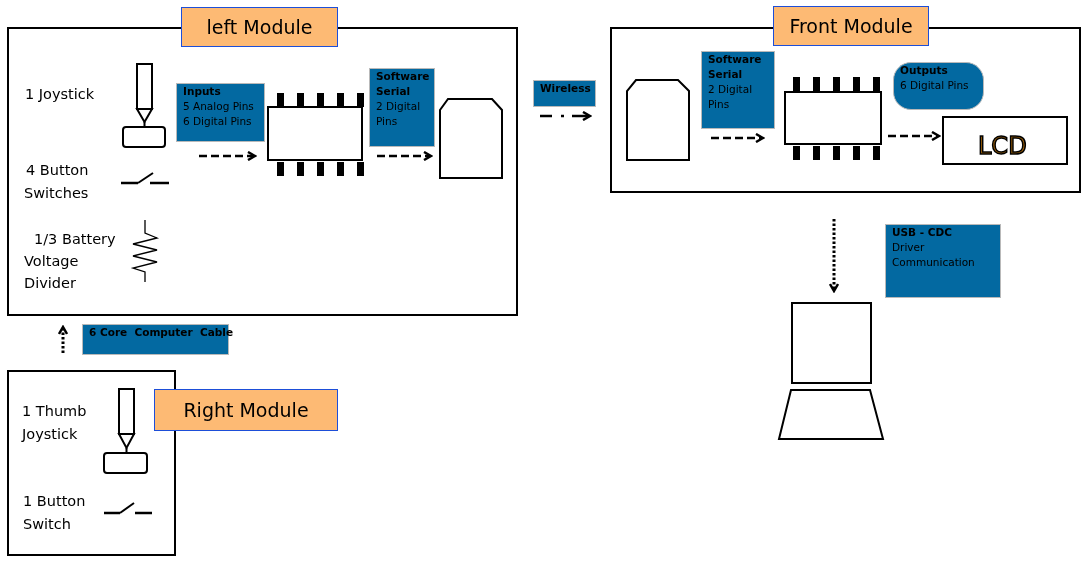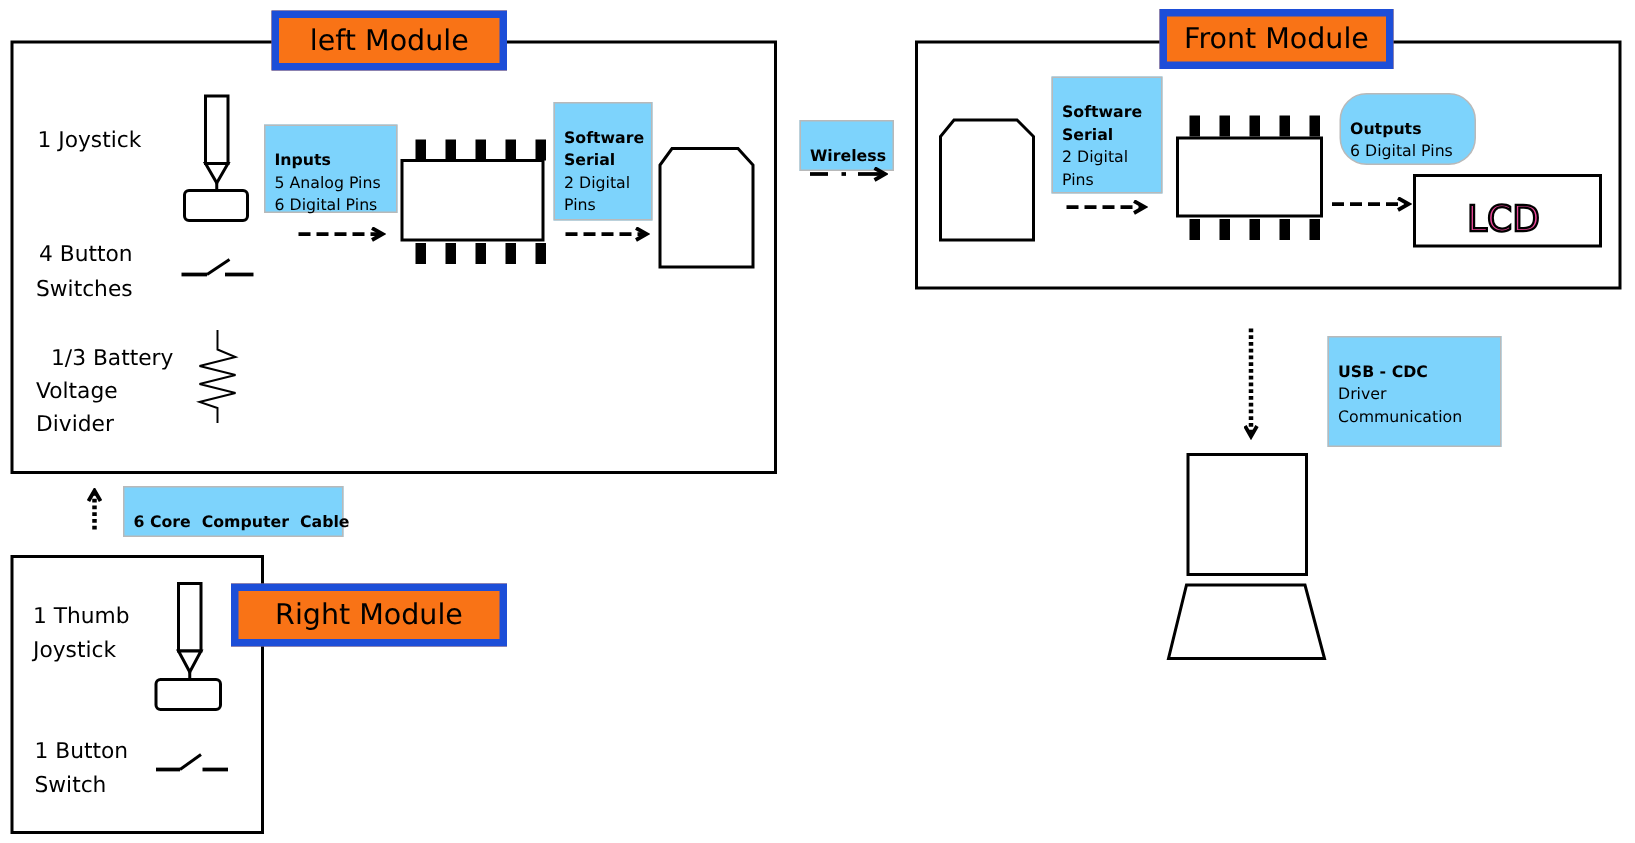--- a/index.html
+++ b/index.html
@@ -1,27 +1,27 @@
 <!DOCTYPE html>
 <html><head>
 <meta charset="utf-8">
 <style>
   html, body { margin: 0; padding: 0; background: #ffffff; }
   body { width: 1090px; height: 562px; position: relative; overflow: hidden;
          font-family: "DejaVu Sans", sans-serif; color: #000; }
   .module { position: absolute; border: 2px solid #000; background: #fff; box-sizing: border-box; }
-  .title-box { position: absolute; border: 5px solid #1d4ed8; background: #f97316; box-sizing: border-box;
+  .title-box { position: absolute; border: 1px solid #1d4ed8; background: #fdba74; box-sizing: border-box;
                font-size: 19px; display: flex; align-items: center; justify-content: center; }
   .label { position: absolute; font-size: 14.5px; line-height: 22px; }
-  .note { position: absolute; border: 1px solid #b9b9b9; background: #7dd3fc; box-sizing: border-box;
-          font-size: 10.5px; line-height: 15px; padding: 16px 6px; }
+  .note { position: absolute; border: 1px solid #b9b9b9; background: #0369a1; box-sizing: border-box;
+          font-size: 10.5px; line-height: 15px; padding: 0 6px; }
   .note b { font-weight: bold; display: block; }
   .chip-text { position: absolute; font-size: 10.5px; line-height: 15px; }
   svg.layer { position: absolute; left: 0; top: 0; overflow: visible; }
-  .lcd-text { position: absolute; font-size: 24px; font-weight: normal; color: #ec4899;
+  .lcd-text { position: absolute; font-size: 24px; font-weight: normal; color: #a16207;
               -webkit-text-stroke: 1.5px #000; letter-spacing: 0px; }
 </style>
 </head>
 <body>
 
 <div class="module" style="left:7px;top:27px;width:511px;height:289px;"></div>
 <div class="title-box" style="left:181px;top:7px;width:157px;height:40px;">
   <span>left Module</span>
 </div>
 

